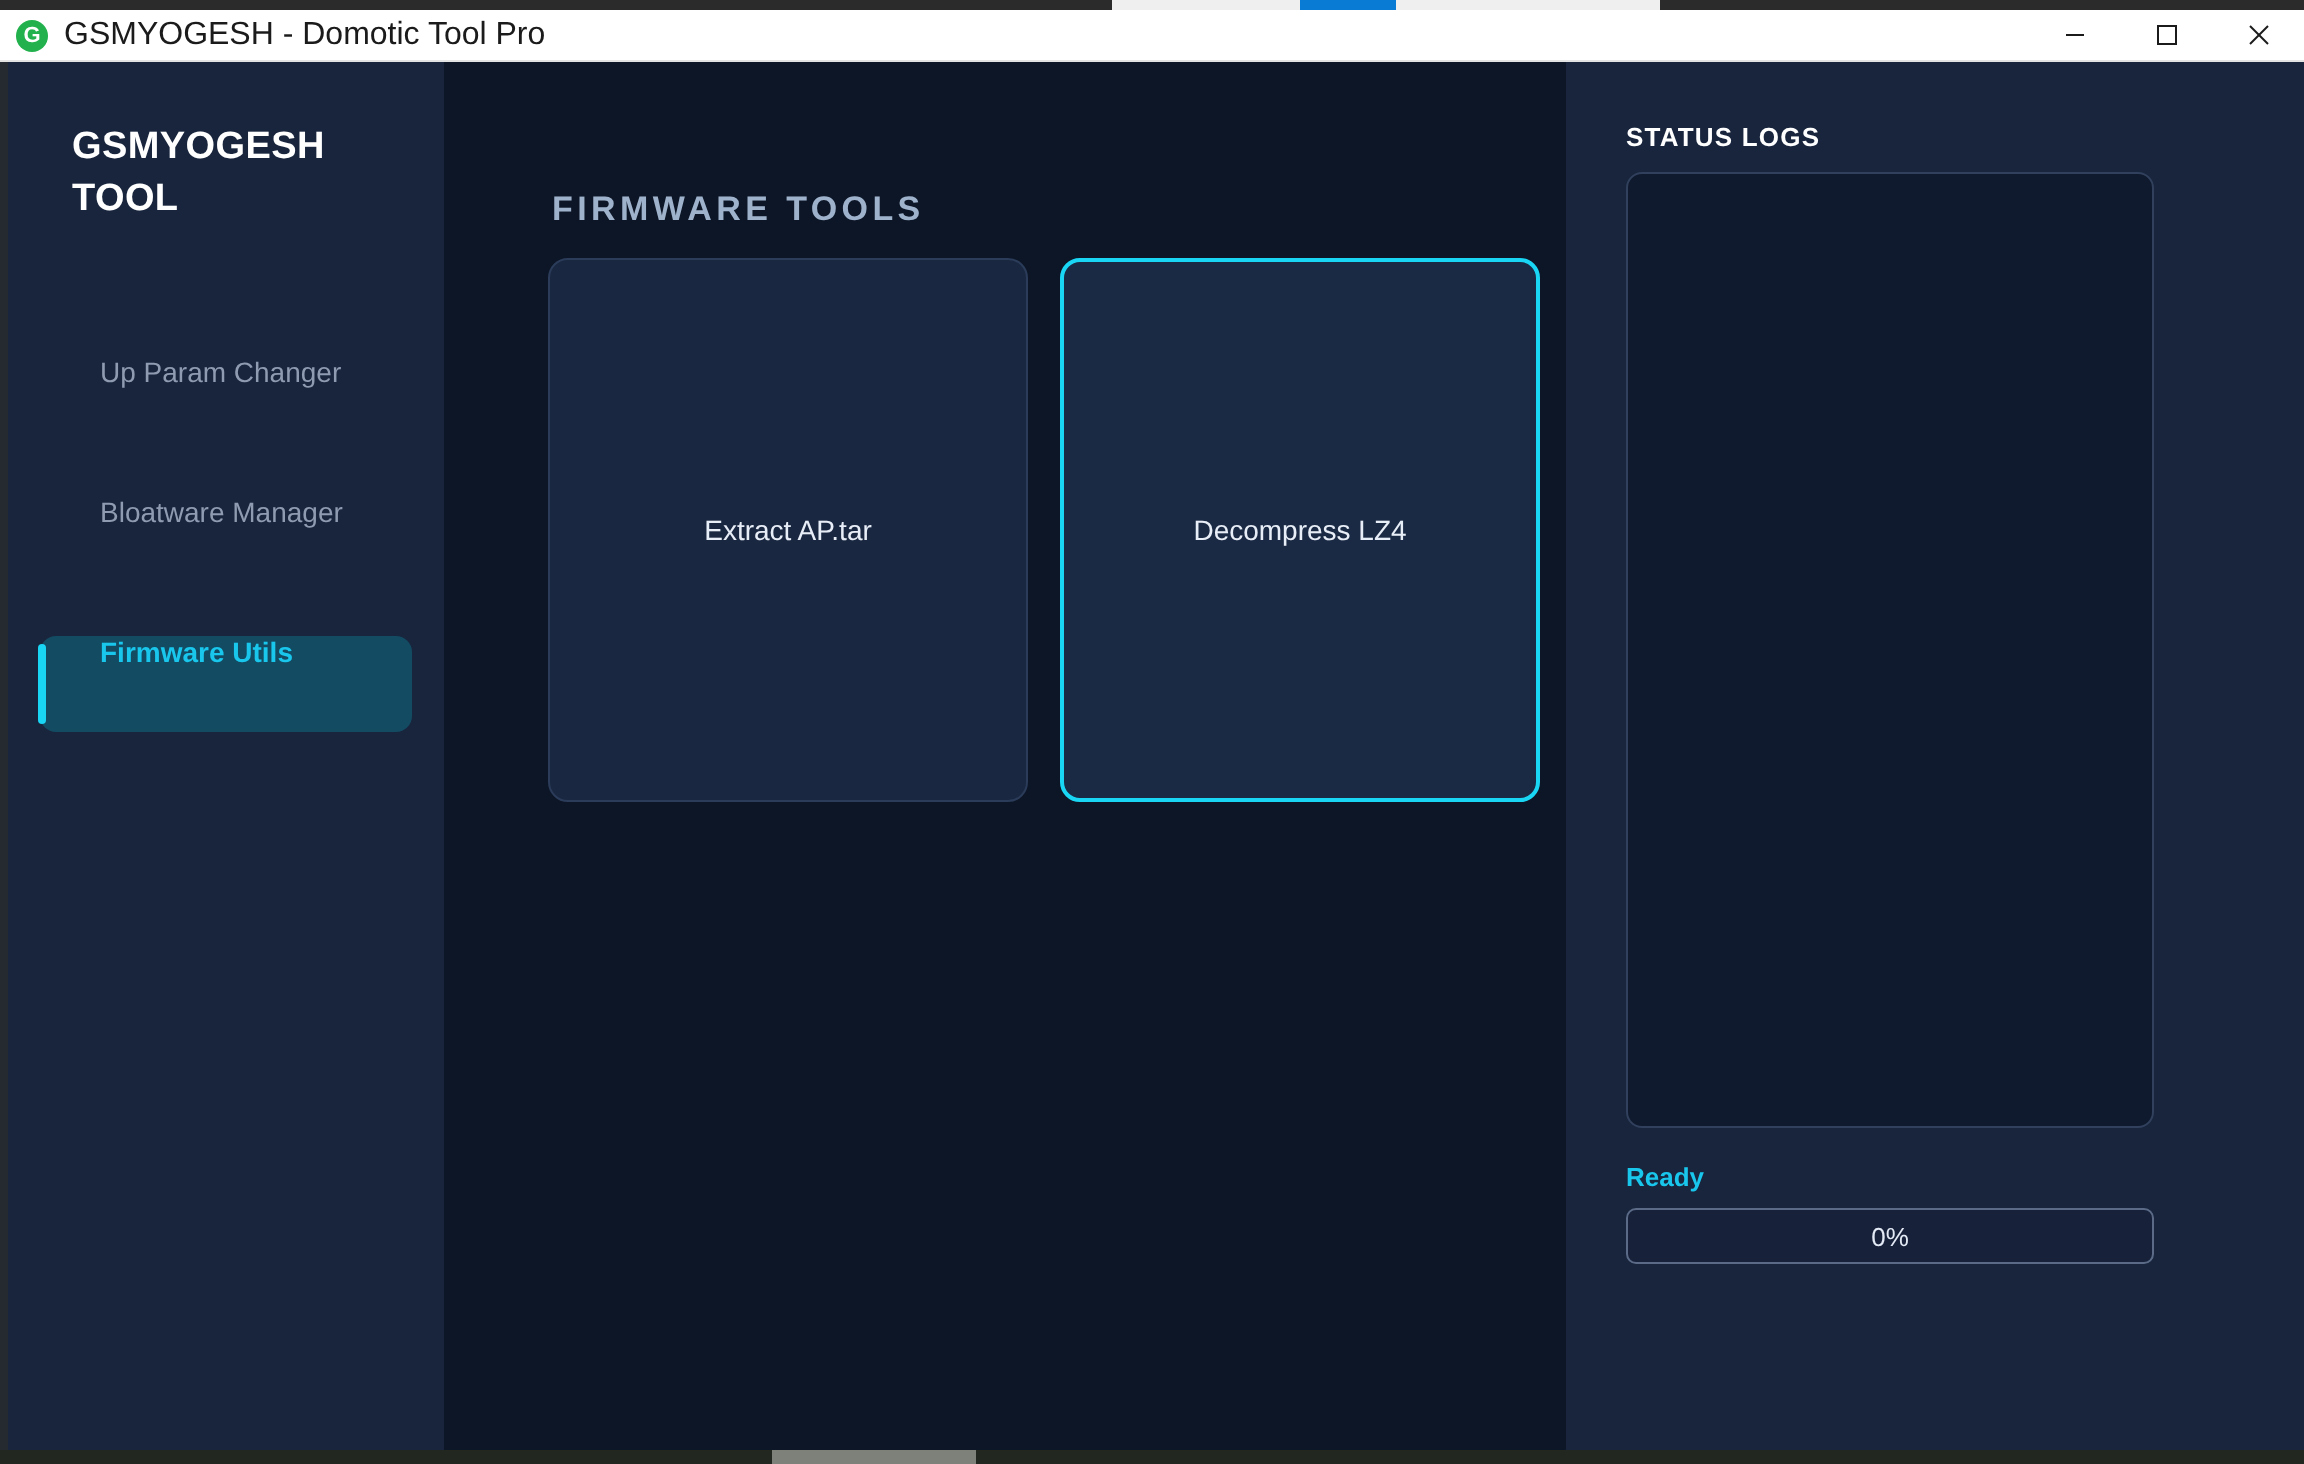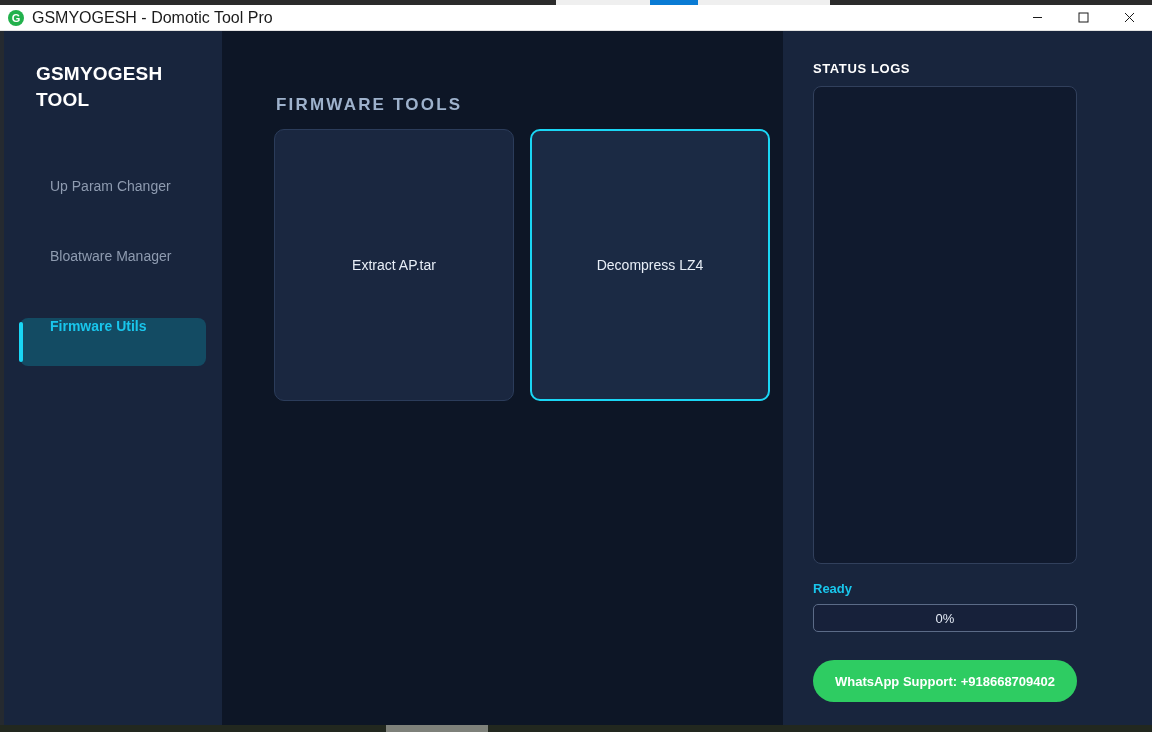--- a/index.html
+++ b/index.html
@@ -340,19 +340,16 @@
     </div>
 
     <div class="rightpanel">
       <div class="logs-title">STATUS LOGS</div>
       <div class="log-box"></div>
       <div class="status-text">Ready</div>
       <div class="progress-bar">
         <div class="progress-fill" id="progress-fill" style="width: 0%;"></div>
         <span class="progress-label">0%</span>
       </div>
-      <div class="whatsapp-btn">
-        <span>WhatsApp Support: +918668709402</span>
-      </div>
     </div>
 
   </div>
 </div>
 
 </body></html>

